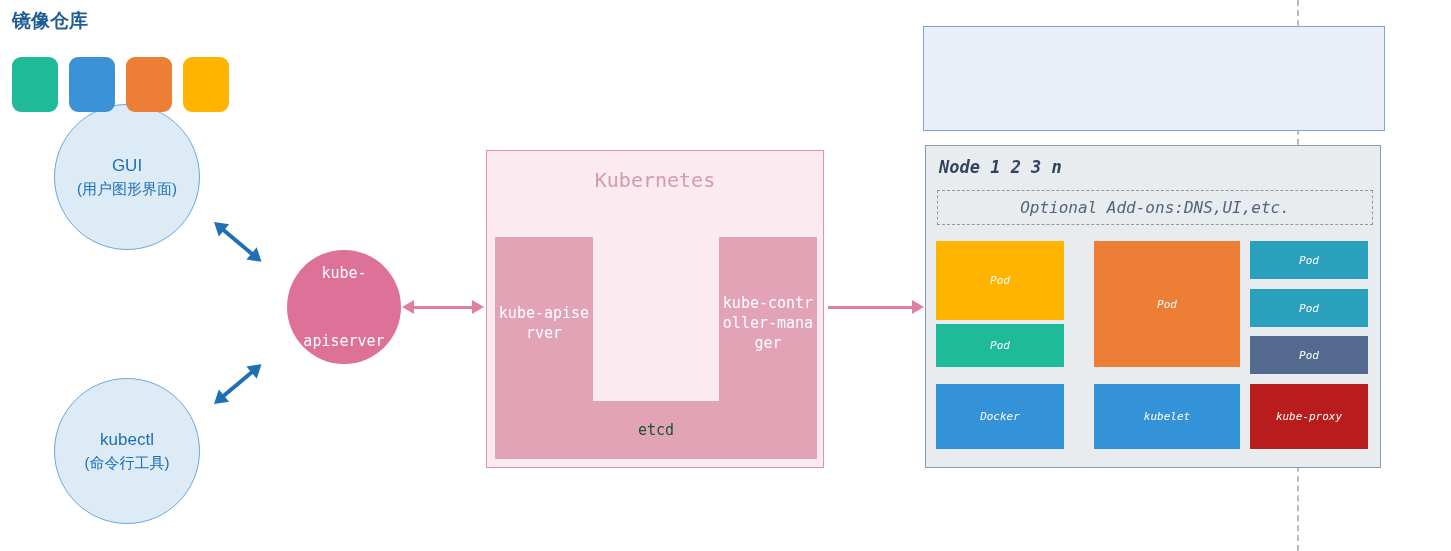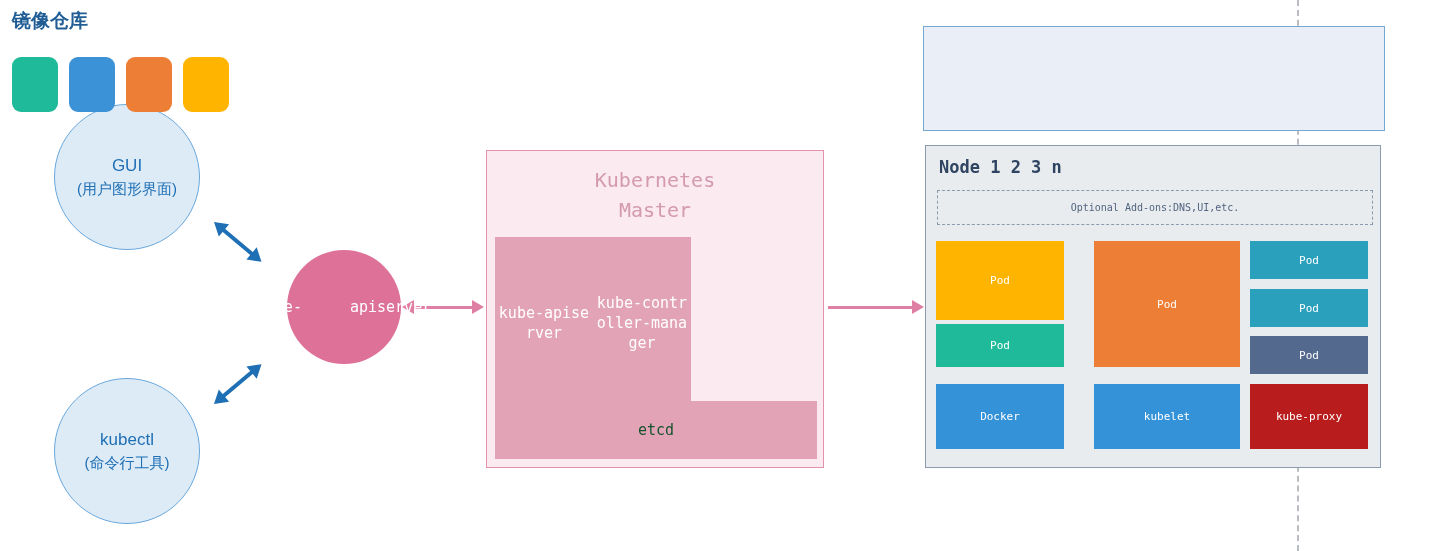--- a/index.html
+++ b/index.html
@@ -47,36 +47,36 @@
 
   #arrow-gui{left:214px;top:222px;width:62px;transform:rotate(40deg);}
   #arrow-kubectl{left:214px;top:404px;width:62px;transform:rotate(-40deg);}
   #arrow-api-master{left:402px;top:307px;width:82px;}
   #arrow-master-node{left:828px;top:307px;width:96px;}
 
   
   #apiserver-circle{
     position:absolute;left:287px;top:250px;width:114px;height:114px;
     border-radius:50%;background:#dd7198;
-    display:flex;flex-direction:row;align-items:center;justify-content:center;
+    display:flex;flex-direction:column;align-items:center;justify-content:center;
     color:#ffffff;font-size:15px;line-height:1.35;text-align:center;gap:48px;
   }
 
   
   #master-panel{
     position:absolute;left:486px;top:150px;width:338px;height:318px;
     background:#fbeaef;border:1px solid #e392ae;box-sizing:border-box;
   }
   #master-title{
     position:absolute;left:0;top:14px;width:100%;text-align:center;
     color:#d39ab0;font-size:20px;line-height:1.5;
   }
   #master-components{
     position:absolute;left:8px;top:86px;width:322px;height:172px;
-    display:flex;
+    display:flex;justify-content:space-between;
   }
   .master-box{
     width:98px;background:#e3a3b7;color:#ffffff;
     display:flex;align-items:center;justify-content:center;
     font-size:15px;line-height:1.35;text-align:center;word-break:break-all;
   }
   #etcd-box{
     position:absolute;left:8px;top:250px;width:322px;height:58px;
     background:#e3a3b7;color:#14532d;font-size:15px;
     display:flex;align-items:center;justify-content:center;box-sizing:border-box;
@@ -90,30 +90,30 @@
   #registry-title{
     position:absolute;left:12px;top:8px;color:#1f5d94;font-size:19px;
     font-family:Liberation Sans, sans-serif;font-weight:bold;
   }
   #registry-cylinders{position:absolute;left:12px;top:57px;display:flex;gap:11px;}
   .cylinder{width:46px;height:55px;border-radius:9px;}
 
   
   #node-panel{
     position:absolute;left:925px;top:145px;width:456px;height:323px;
-    background:#e9ecef;border:1px solid #8a9bb0;box-sizing:border-box;
+    background:#e9ecef;border:1px solid #8a9bb0;box-sizing:border-box;font-style:italic;
   }
   #node-title{
     position:absolute;left:13px;top:11px;color:#2e4460;font-size:17px;font-weight:bold;
   }
   #addons-box{
     position:absolute;left:11px;top:44px;width:436px;height:35px;
     border:1px dashed #8a9bb0;box-sizing:border-box;
     display:flex;align-items:center;justify-content:center;
-    color:#51647f;font-size:10px;
+    color:#51647f;font-size:16px;
   }
   .node-cell{
     position:absolute;color:#ffffff;font-size:11px;
     display:flex;align-items:center;justify-content:center;text-align:left;
   }
   #pod-yellow {left:10px; top:95px;  width:128px;height:79px;}
   #pod-green  {left:10px; top:178px; width:128px;height:43px;}
   #pod-orange {left:168px;top:95px;  width:146px;height:126px;}
   #pod-teal-1 {left:324px;top:95px;  width:118px;height:38px;}
   #pod-teal-2 {left:324px;top:143px; width:118px;height:38px;}
@@ -161,21 +161,20 @@
 </div>
 
 <div id="apiserver-circle" class="mono">
   <div>kube-</div>
   <div>apiserver</div>
 </div>
 
 <div id="master-panel">
   <div id="master-title" class="mono">
     <div>Kubernetes</div>
-    <div>Master</div>
   </div>
 
   <div id="master-components">
     <div class="master-box mono">kube-apiserver</div>
     <div class="master-box mono">kube-controller-manager</div>
   </div>
 
   <div id="etcd-box" class="mono">etcd</div>
 </div>
 

